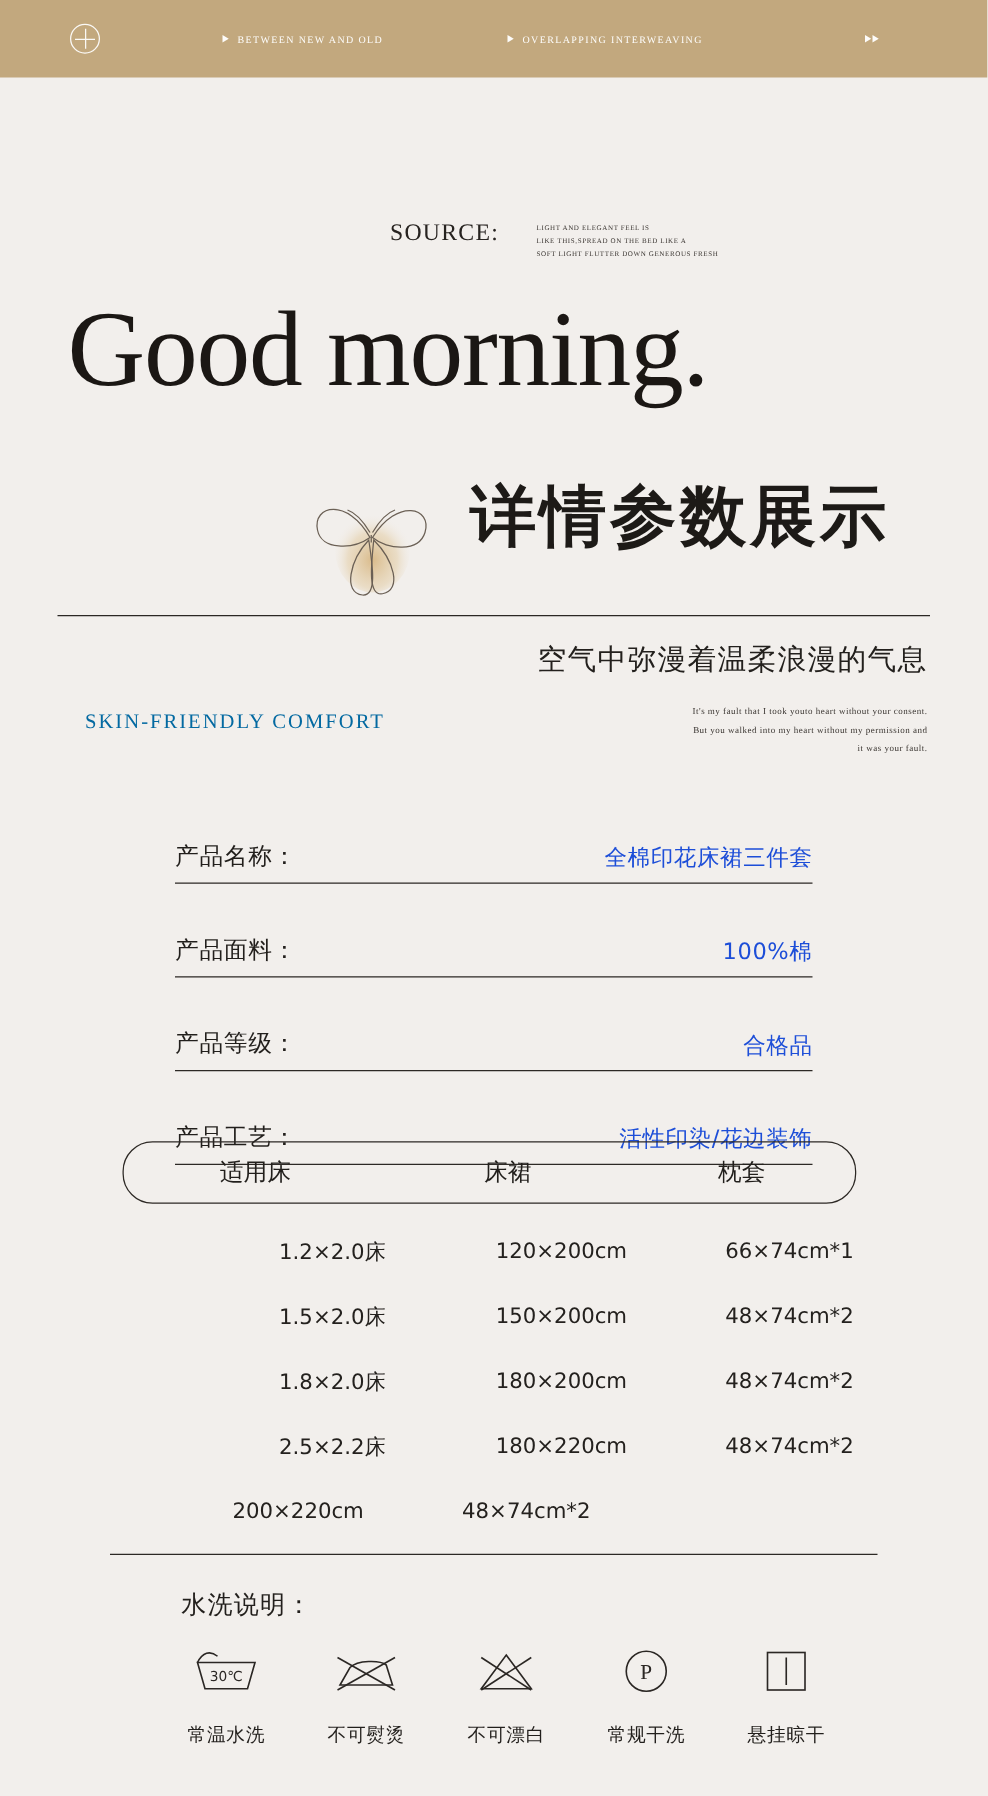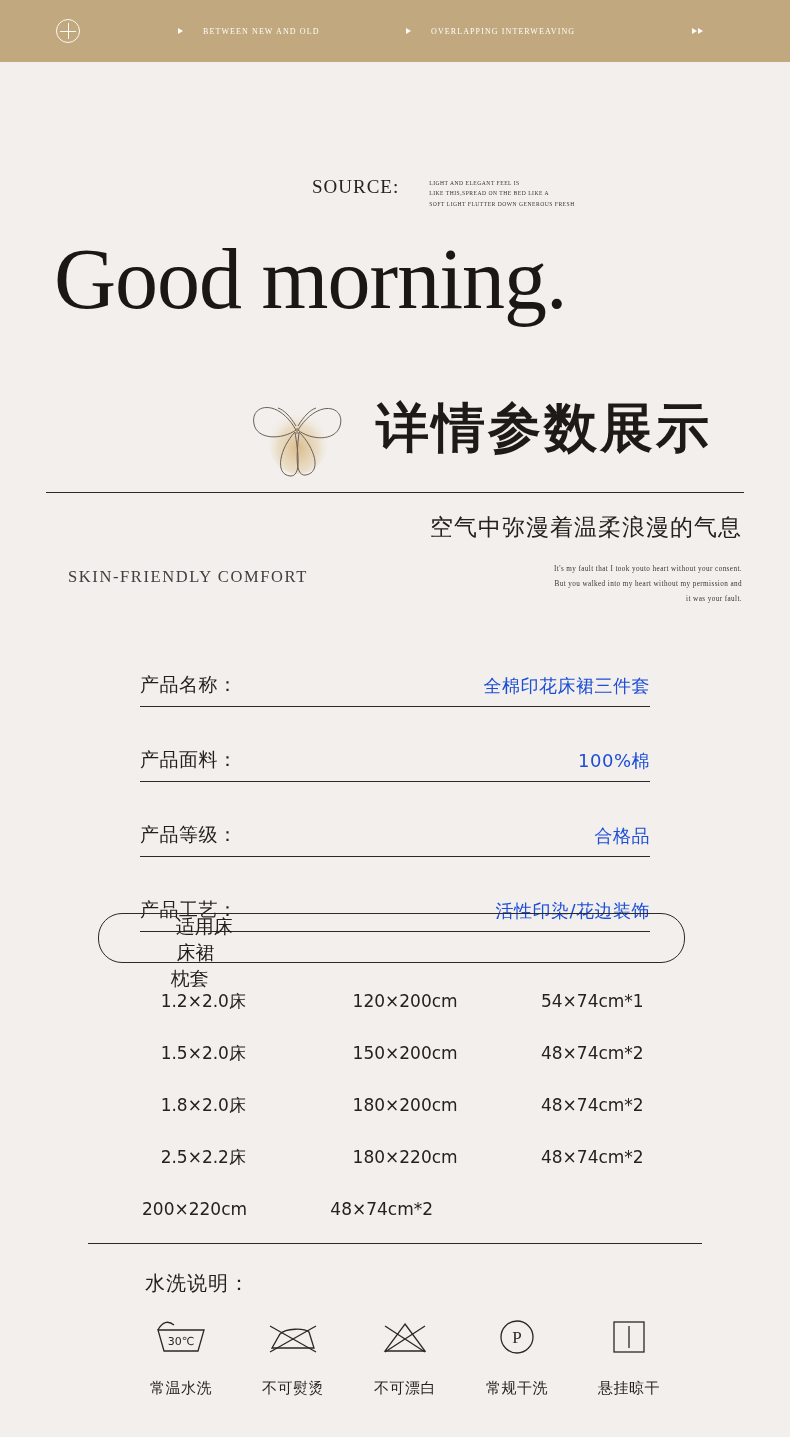--- a/index.html
+++ b/index.html
@@ -53,21 +53,21 @@
     height: 1px;
     margin-top: -0.5px;
   }
   .topbar-item {
     position: absolute;
     color: #fdfcfa;
     font-size: 8px;
     letter-spacing: 1.1px;
     display: flex;
     align-items: center;
-    gap: 20px;
+    gap: 7px;
     white-space: nowrap;
   }
   .topbar-item .tri {
     display: inline-block;
     width: 0; height: 0;
     border-left: 5px solid #fdfcfa;
     border-top: 3px solid transparent;
     border-bottom: 3px solid transparent;
   }
   .topbar-item.i1 { left: 178px; }
@@ -109,21 +109,21 @@
     color: #1b1714;
     font-weight: 400;
   }
 
   
   .cn-title-row {
     position: absolute;
     top: 378px;
     left: 236px;
     display: flex;
-    align-items: center;
+    align-items: flex-start;
   }
   .butterfly {
     width: 122px;
     height: 102px;
     position: relative;
     flex: none;
   }
   .cn-title {
     font-family: "DejaVu Sans", sans-serif;
     font-size: 53px;
@@ -151,21 +151,21 @@
     font-size: 23px;
     letter-spacing: 1px;
     color: #23201d;
   }
   .skin-friendly {
     position: absolute;
     top: 567px;
     left: 68px;
     font-size: 16.5px;
     letter-spacing: 1.6px;
-    color: #404040;
+    color: #0369a1;
   }
   .quote {
     position: absolute;
     top: 562px;
     right: 48px;
     width: 190px;
     text-align: right;
     font-size: 7.2px;
     line-height: 2.05;
     letter-spacing: 0.4px;
@@ -202,23 +202,22 @@
   
   .size-head {
     position: absolute;
     top: 913px;
     left: 98px;
     width: 585px;
     height: 48px;
     border: 1px solid #2d2925;
     border-radius: 24px;
     display: flex;
-    align-items: flex-start;
+    align-items: center;
     font-family: Liberation Mono, monospace;
-    flex-direction: column;
   }
   .size-head div {
     font-size: 19px;
     text-align: center;
     color: #221f1c;
   }
   .col1 { width: 36%; }
   .col2 { width: 33%; }
   .col3 { width: 31%; }
 
@@ -229,21 +228,21 @@
     width: 585px;
   }
   .size-row {
     display: flex;
     align-items: center;
     height: 52px;
     font-family: "DejaVu Sans", sans-serif;
   }
   .size-row div {
     font-size: 17px;
-    text-align: center;
+    text-align: right;
     color: #24211e;
   }
 
   
   .wash-rule {
     position: absolute;
     left: 88px;
     right: 88px;
     top: 1243px;
     height: 1px;
@@ -372,21 +371,21 @@
 <div class="size-head">
   <div class="col1">适用床</div>
   <div class="col2">床裙</div>
   <div class="col3">枕套</div>
 </div>
 
 <div class="size-rows">
   <div class="size-row">
     <div class="col1">1.2×2.0床</div>
     <div class="col2">120×200cm</div>
-    <div class="col3">54×74cm*1</div>
+    <div class="col3">66×74cm*1</div>
   </div>
   <div class="size-row">
     <div class="col1">1.5×2.0床</div>
     <div class="col2">150×200cm</div>
     <div class="col3">48×74cm*2</div>
   </div>
   <div class="size-row">
     <div class="col1">1.8×2.0床</div>
     <div class="col2">180×200cm</div>
     <div class="col3">48×74cm*2</div>

